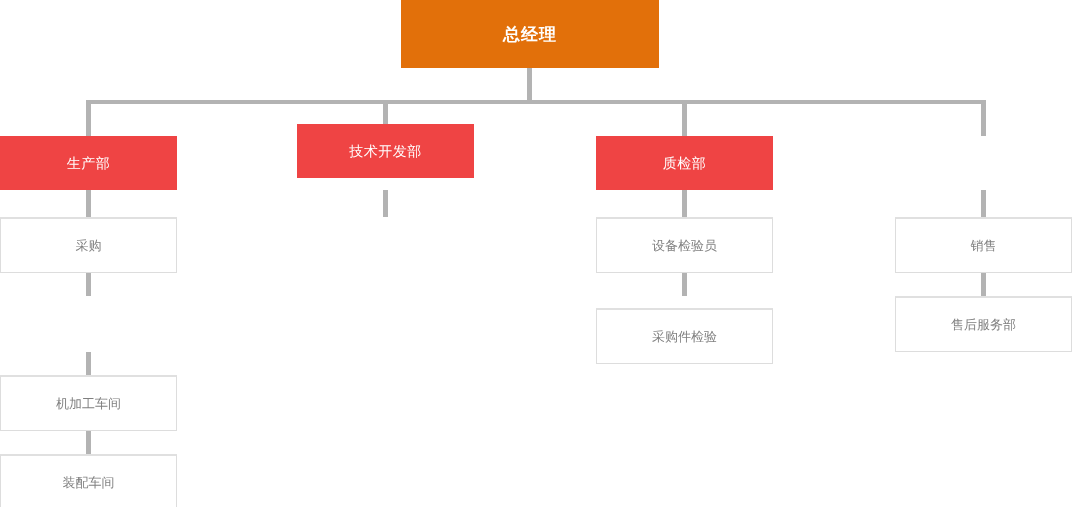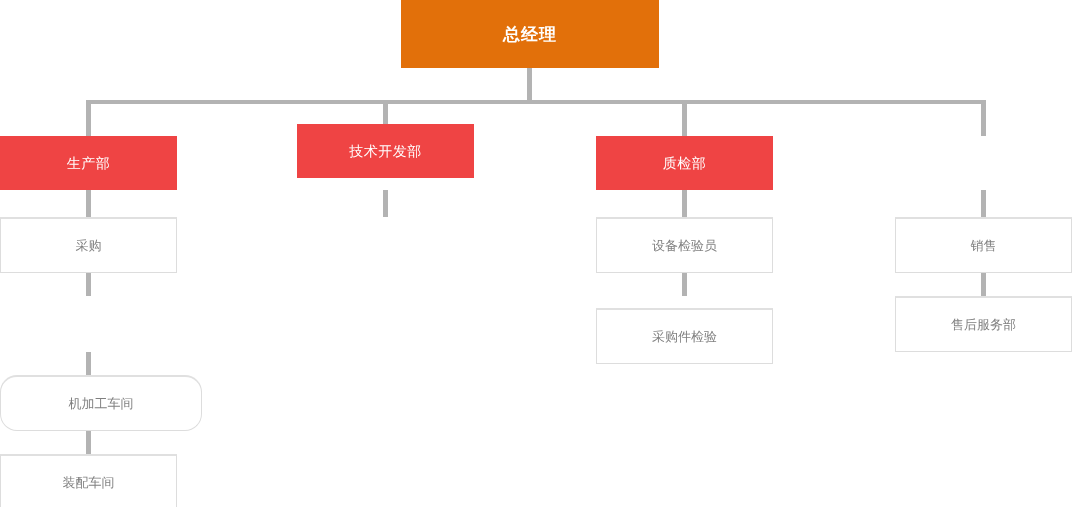--- a/index.html
+++ b/index.html
@@ -90,21 +90,21 @@
   </div>
 
   <div class="connector stem" style="left:86px; top:190px; height:27px;"></div>
   <div class="node node-leaf" style="left:0px; top:217px; width:177px; height:56px;">
     <span>采购</span>
   </div>
 
   <div class="connector stem" style="left:86px; top:273px; height:23px;"></div>
 
   <div class="connector stem" style="left:86px; top:352px; height:23px;"></div>
-  <div class="node node-leaf" style="left:0px; top:375px; width:202px; height:56px;border-radius:17px;">
+  <div class="node node-leaf" style="left:0px; top:375px; width:177px; height:56px;">
     <span>机加工车间</span>
   </div>
 
   <div class="connector stem" style="left:86px; top:431px; height:23px;"></div>
   <div class="node node-leaf" style="left:0px; top:454px; width:177px; height:56px;">
     <span>装配车间</span>
   </div>
 
   <div class="node node-dept" style="left:297px; top:124px; width:177px; height:54px;">
     <span>技术开发部</span>

